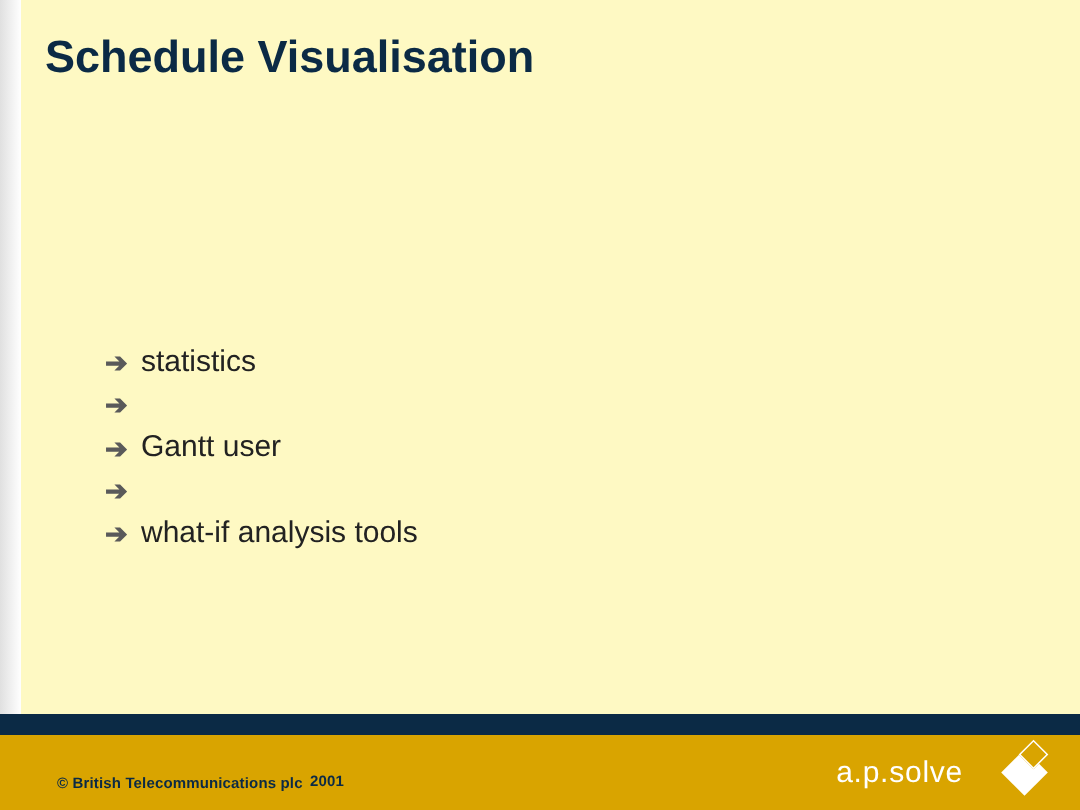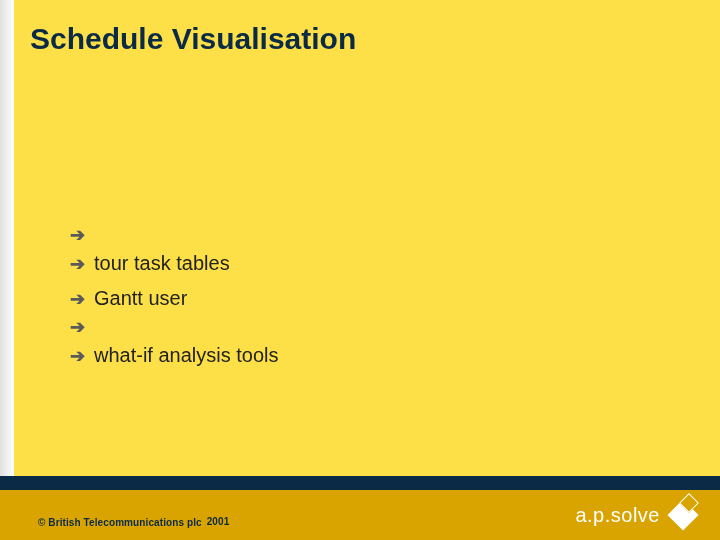--- a/index.html
+++ b/index.html
@@ -1,18 +1,18 @@
 <!DOCTYPE html>
 <html><head>
 <meta charset="utf-8">
 <style>
   * { margin: 0; padding: 0; box-sizing: border-box; }
   html, body { width: 720px; height: 540px; font-family: Arial, Helvetica, sans-serif; }
   .slide {
-    width: 720px; height: 540px; background: #fde047; position: relative; overflow: hidden;
+    width: 720px; height: 540px; background: #fef9c3; position: relative; overflow: hidden;
   }
   .left-fade {
     position: absolute; left: 0; top: 0; width: 14px; height: 540px;
     background: linear-gradient(to right, #e0e0e0 0%, #ffffff 100%);
   }
   .title {
     position: absolute; left: 30px; top: 22px;
     font-size: 30px; font-weight: bold; color: #0b2a45;
   }
   .intro {
@@ -50,21 +50,21 @@
     background: #d9a400;
   }
   .copyright {
     position: absolute; left: 38px; bottom: 12px;
     font-size: 10px; color: #0b2a45; font-weight: bold;
     letter-spacing: 0.1px;
   }
   .copyright .year { font-size: 10px; margin-left: 2px; position: relative; top: -1px; }
   .logo-wrap {
     position: absolute; right: 20px; bottom: 8px;
-    display: flex; align-items: center; gap: 6px;
+    display: flex; align-items: center; gap: 24px;
   }
   .logo-text {
     color: #fff; font-size: 20px; letter-spacing: 0.5px;
   }
   .logo-mark {
     width: 34px; height: 34px; position: relative;
   }
   .logo-mark .sq1 {
     position: absolute; width: 22px; height: 22px; background: #fff;
     left: 6px; top: 6px; transform: rotate(45deg);
@@ -80,24 +80,24 @@
 <div class="slide">
   <div class="left-fade"></div>
 
   <div class="title">Schedule Visualisation</div>
 
 
 
   <div class="sublist">
     <div class="sub-item">
       <span class="arrow">➔</span>
+      <span>statistics</span>
     </div>
     <div class="sub-item">
       <span class="arrow">➔</span>
-      <span>tour task tables</span>
     </div>
     <div class="sub-item">
       <span class="arrow">➔</span>
       <span>Gantt user</span>
     </div>
     <div class="sub-item">
       <span class="arrow">➔</span>
     </div>
     <div class="sub-item">
       <span class="arrow">➔</span>

